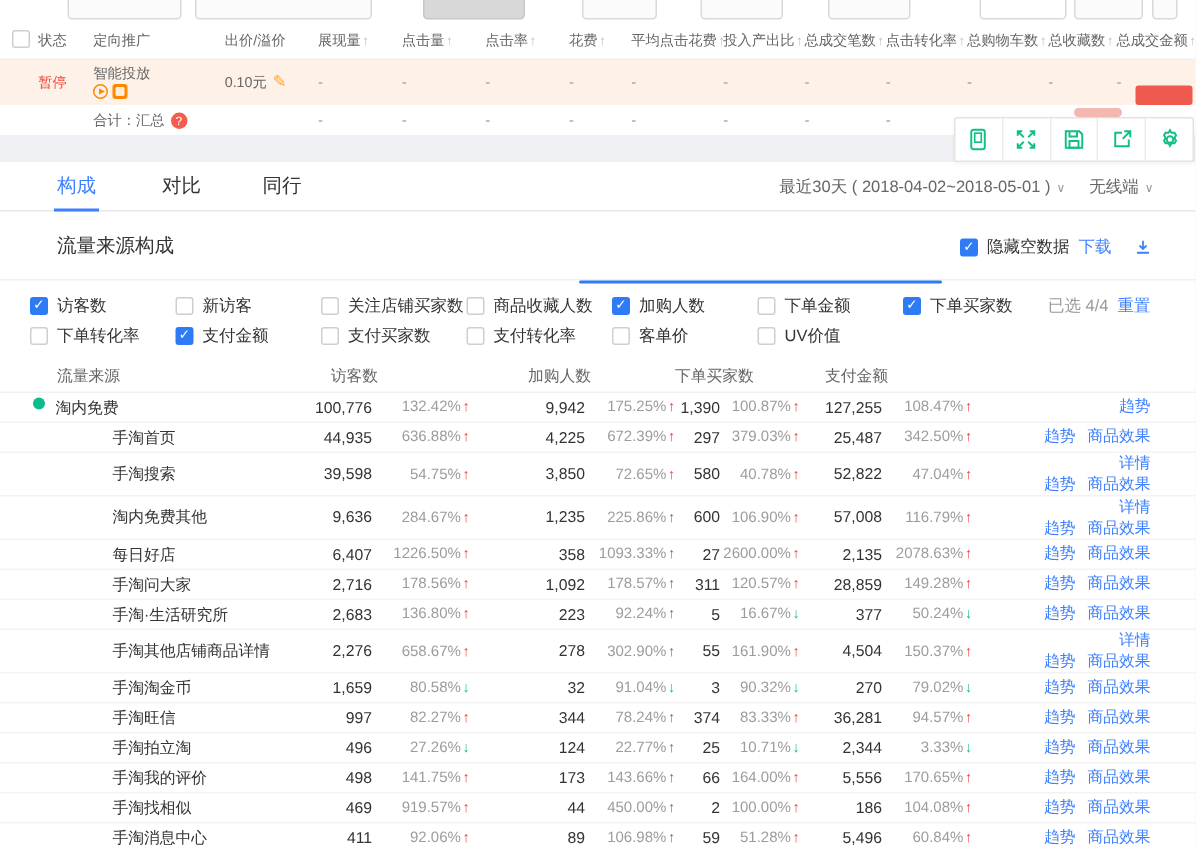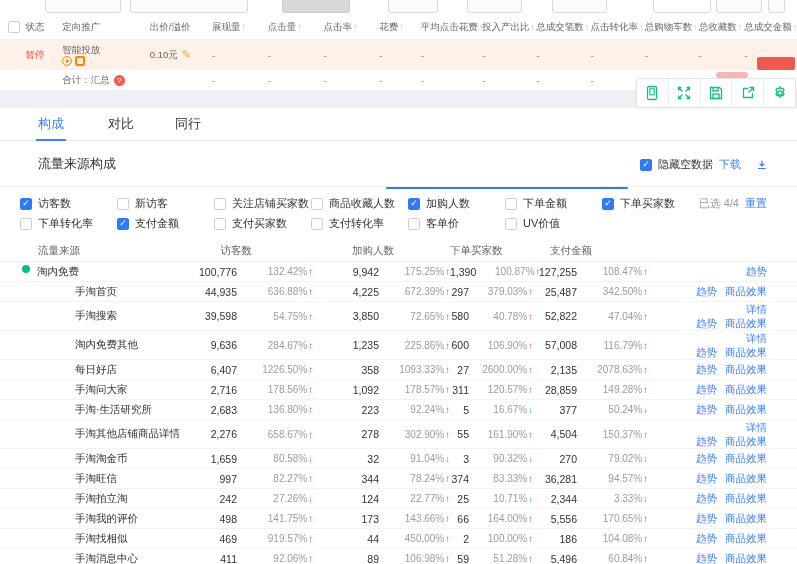--- a/index.html
+++ b/index.html
@@ -90,21 +90,21 @@
   .t-table{ position:absolute; left:0; top:132px; width:797px; }
   .t-head{ display:flex; align-items:center; height:22px; font-size:10.5px; color:#666;
     border-bottom:1px solid #f1f1f1; }
   .t-row{ display:flex; align-items:center; border-bottom:1px solid #f3f3f3; font-size:10.5px; }
   .t-row.h1{ height:20px; } .t-row.h2{ height:29px; }
   .cell-name{ width:185px; flex:none; display:flex; align-items:flex-start; color:#333;
     white-space:nowrap; }
   .cell-name.lvl0{ padding-left:22px; } .cell-name.lvl1{ padding-left:75px; }
   .th-name{ width:185px; flex:none; padding-left:38px; }
   .dot{ width:8px; height:8px; border-radius:50%; background:#0abd8c; margin-right:7px; flex:none; }
-  .m-cell{ display:flex; flex:none; align-items:center;gap:11px; }
+  .m-cell{ display:flex; flex:none; align-items:center; }
   .m-cell .mv{ flex:1; text-align:right; white-space:nowrap; color:#333; font-size:10.5px; }
   .m-cell .mp{ flex:none; text-align:right; white-space:nowrap; color:#9c9c9c; font-size:10px; }
   .m1{ width:128px; } .m1 .mp{ width:65px; }
   .m2{ width:137px; } .m2 .mp{ width:60px; }
   .m3{ width:83px;  } .m3 .mp{ width:53px; }
   .m4{ width:115px; } .m4 .mp{ width:60px; }
   .mh{ flex:none; text-align:right; white-space:nowrap; }
   .mh1{ width:128px; padding-right:61px; } .mh2{ width:137px; padding-right:56px; }
   .mh3{ width:83px; padding-right:49px; }  .mh4{ width:115px; padding-right:56px; }
   .arr-up{ color:#eb3b3b; font-weight:bold; font-size:9.5px; margin-left:1px; }
@@ -223,20 +223,24 @@
           </svg>
         </span>
       </div>
     </div>
 
   <section class="main-panel">
     <div class="tabs-row">
       <span class="tab active" style="left:38px">构成</span>
       <span class="tab" style="left:108px">对比</span>
       <span class="tab" style="left:175px">同行</span>
+      <div class="range-ctrl">
+        <span><span>最近30天 ( 2018-04-02~2018-05-01 )</span><span class="chev">∨</span></span>
+        <span><span>无线端</span><span class="chev">∨</span></span>
+      </div>
     </div>
 
     <div class="sec-head">
       <div class="sec-title">流量来源构成</div>
       <div class="sec-right">
         <span class="cb checked">✓</span>
         <span>隐藏空数据</span>
         <span class="dl-link">
           <span>下载</span>
           <svg width="10" height="10" viewBox="0 0 10 10">
@@ -561,21 +565,21 @@
             </div>
             <div class="cell-act">
               <div><span class="lnk">趋势</span><span class="lnk">商品效果</span></div>
             </div>
           </div>
           <div class="t-row h1">
             <div class="cell-name lvl1">
               <span>手淘拍立淘</span>
             </div>
             <div class="m-cell m1">
-              <span class="mv">242</span>
+              <span class="mv">496</span>
               <span class="mp">27.26%<span class="arr-down">↓</span></span>
             </div>
             <div class="m-cell m2">
               <span class="mv">124</span>
               <span class="mp">22.77%<span class="arr-up">↑</span></span>
             </div>
             <div class="m-cell m3">
               <span class="mv">25</span>
               <span class="mp">10.71%<span class="arr-down">↓</span></span>
             </div>

